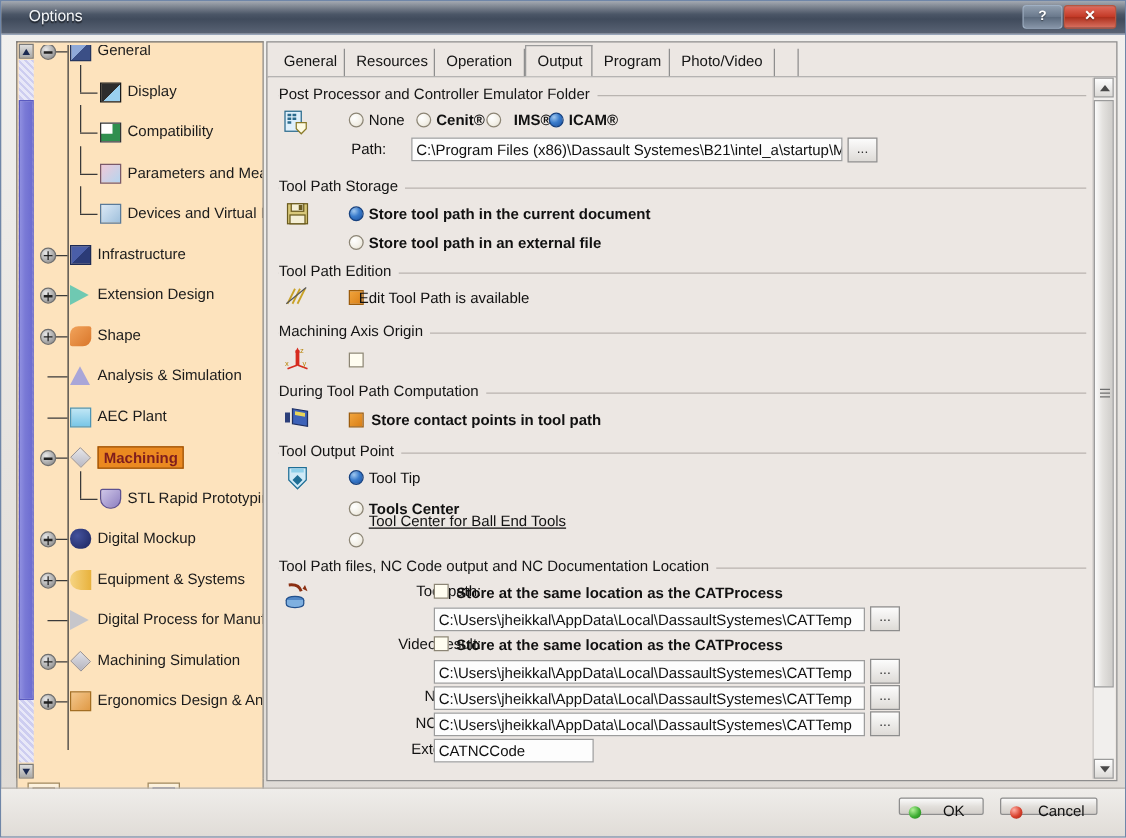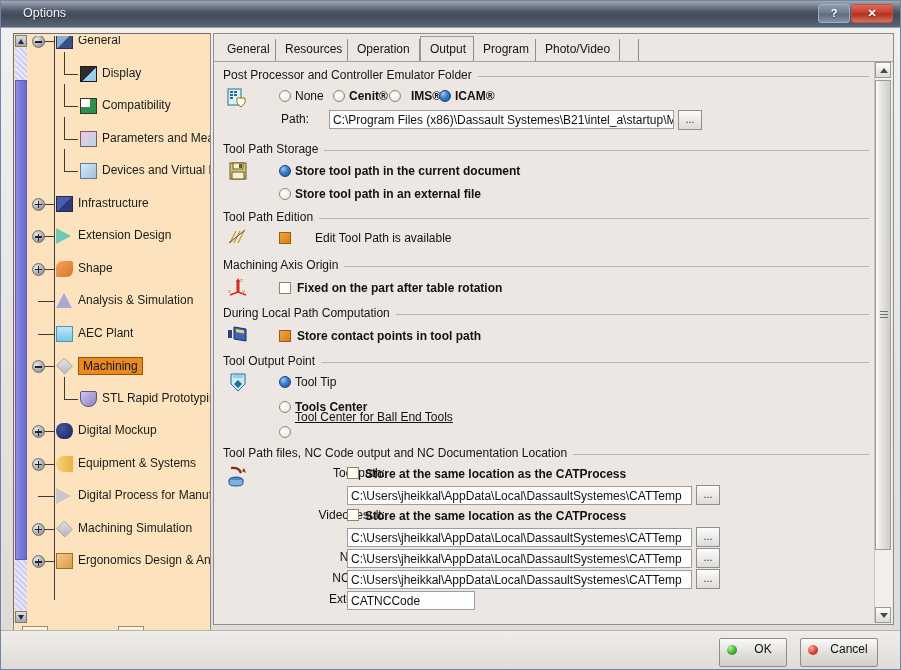--- a/index.html
+++ b/index.html
@@ -123,22 +123,23 @@
   }
   .nicon{
     position:absolute;left:26px;top:3px;width:17px;height:16px;
   }
   .node.child .nicon{left:50px;}
   .nlabel{
     position:absolute;left:48px;top:3px;font-size:12px;color:#1b1b1b;
   }
   .node.child .nlabel{left:72px;}
   .nlabel.selected{
-    background:#eb8920;color:#0f172a;padding:1px 4px;top:2px;
+    background:#eb8920;color:#7f1d1d;padding:1px 4px;top:2px;
     border:1px solid #9a5208;
+    font-weight:bold;
   }
 
   
   .ic{position:absolute;inset:0;}
   .ic-display{background:linear-gradient(135deg,#2d2d2d 0 55%,#9ad0ef 55%);border:1px solid #1b1b1b;}
   .ic-compat{background:#fff;border:1px solid #333;box-shadow:inset -6px -6px 0 #2f8f4f;}
   .ic-param{background:linear-gradient(135deg,#f0c9d8,#b4d5ef);border:1px solid #7a5a6a;}
   .ic-devices{background:linear-gradient(135deg,#dce9f6,#9fc0dc);border:1px solid #5a7a99;}
   .ic-infra{background:linear-gradient(135deg,#4a5ea8 0 50%,#2b3b77 50%);border:1px solid #1d2a55;}
   .ic-mech{width:0;height:0;border-left:15px solid #6fc9b2;border-top:8px solid transparent;border-bottom:8px solid transparent;}
@@ -280,21 +281,21 @@
     cursor:pointer;
   }
 
   
   .footer{
     position:absolute;left:0;bottom:0;width:899px;height:38px;
     background:linear-gradient(180deg,#efedea,#e0dcd7);
     border-top:1px solid #b6b2ad;
   }
   .btn{
-    position:absolute;top:7px;height:29px;width:68px;
+    position:absolute;top:7px;height:14px;width:68px;
     background:linear-gradient(180deg,#fafafa,#e2dfdb 52%,#d3cfca 100%);
     border:1px solid #8d8d8d;box-sizing:border-box;border-radius:2px;
     font-size:12px;color:#111;line-height:20px;text-align:center;
     cursor:pointer;
   }
   .btn .bullet{
     position:absolute;left:7px;top:6px;width:10px;height:10px;border-radius:50%;
   }
   .btn.ok .bullet{background:radial-gradient(circle at 33% 30%,#b4f29a,#3fae34 55%,#1f7a18 100%);}
   .btn.cancel .bullet{background:radial-gradient(circle at 33% 30%,#ffb0a6,#d8402c 55%,#9c2414 100%);}
@@ -549,44 +550,43 @@
             <svg width="22" height="18" viewBox="0 0 22 18">
                 <g stroke="#c9a227" stroke-width="1.4" fill="none">
                   <path d="M3 15 L9 3"></path>
                   <path d="M7 15 L13 3"></path>
                   <path d="M11 15 L17 3"></path>
                 </g>
                 <path d="M2 15 L18 2" stroke="#555" stroke-width="1"></path>
               </svg>
           </div>
           <div class="checkbox on" id="tpe-cb" style="left:56px;top:22px"></div>
-          <div class="lbl" style="left:92px;top:21px">Edit Tool Path is available</div>
+          <div class="lbl" style="left:64px;top:21px">Edit Tool Path is available</div>
         </div>
 
         <div class="group" style="top:196px;height:44px">
           <div class="group-rule"></div>
           <div class="group-title">Machining Axis Origin</div>
           <div class="sec-icon" style="left:4px;top:18px">
             <svg width="22" height="20" viewBox="0 0 22 20">
                 <path d="M11 16 L11 4" stroke="#d62b1f" stroke-width="3"></path>
                 <path d="M11 2 l-2 4 h4z" fill="#d62b1f"></path>
                 <path d="M11 16 L3 19" stroke="#d62b1f" stroke-width="1.4"></path>
                 <path d="M11 16 L19 19" stroke="#d62b1f" stroke-width="1.4"></path>
                 <text x="13" y="6" font-size="6" fill="#b8860b">z</text>
                 <text x="1" y="17" font-size="6" fill="#b8860b">x</text>
                 <text x="15" y="17" font-size="6" fill="#b8860b">y</text>
               </svg>
           </div>
           <div class="checkbox" id="mao-cb" style="left:56px;top:24px"></div>
-          <div class="lbl b" style="left:74px;top:23px">Fixed on the part after table rotation</div>
         </div>
 
         <div class="group" style="top:244px;height:44px">
           <div class="group-rule"></div>
-          <div class="group-title">During Local Path Computation</div>
+          <div class="group-title">During Tool Path Computation</div>
           <div class="sec-icon" style="left:4px;top:18px">
             <svg width="24" height="20" viewBox="0 0 24 20">
                 <rect x="1" y="6" width="4" height="8" fill="#2c3f7a"></rect>
                 <path d="M7 3 l12 2 v12 l-12 -2z" fill="#3d62b8" stroke="#1d2f63"></path>
                 <path d="M9 5 l8 1.4 v3 l-8 -1.4z" fill="#e8d55a"></path>
               </svg>
           </div>
           <div class="checkbox on" id="dtpc-cb" style="left:56px;top:24px"></div>
           <div class="lbl b" style="left:74px;top:23px">Store contact points in tool path</div>
         </div>

